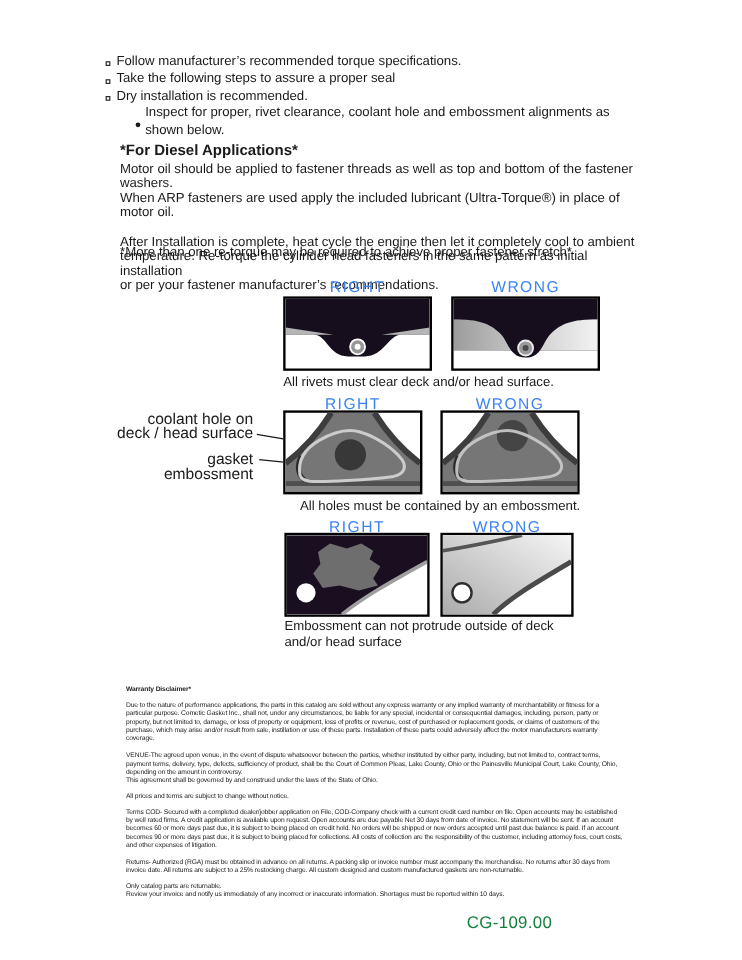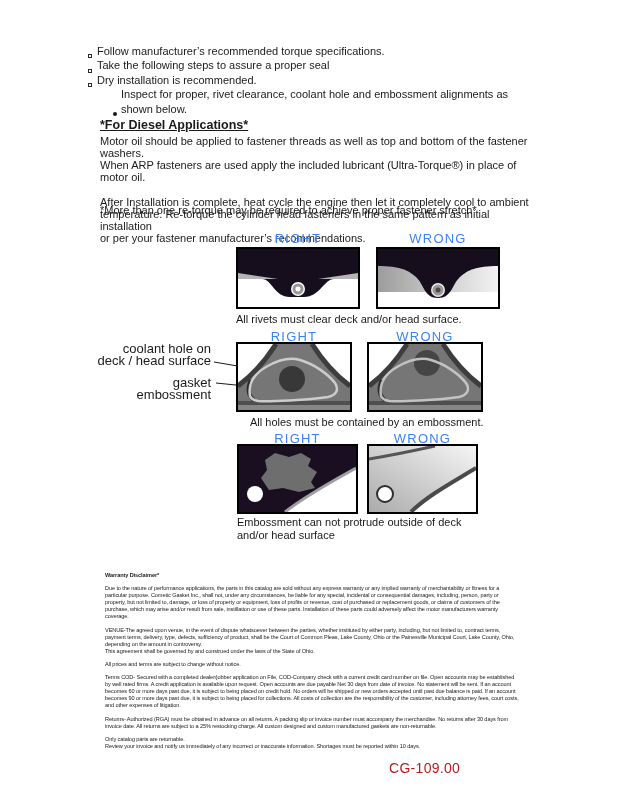--- a/index.html
+++ b/index.html
@@ -7,50 +7,50 @@
   .page {
     position:relative; width:618px; height:800px; background:#ffffff;
     color:#1a1a1a; font-family:"Liberation Sans", sans-serif; overflow:hidden;
   }
   .title {
     position:absolute; left:100px; top:25px;
     font-size:13.5px; font-weight:bold; letter-spacing:0.2px;
     text-decoration:underline; text-underline-offset:2px; text-decoration-thickness:1.5px;
   }
   .tips { position:absolute; left:88px; top:44px; font-size:11px; line-height:14.4px; width:440px; }
-  .tip-row { display:flex; align-items:flex-end; }
+  .tip-row { display:flex; align-items:center; }
   .tip-row.sub { margin-left:25px; }
   .marker-square {
     width:4px; height:4px; border:1px solid #2a2a2a; background:#fff;
     margin:4.5px 5px 0 0; flex:0 0 auto;
   }
   .marker-dot {
     width:4px; height:4px; border-radius:50%; background:#1a1a1a;
     margin:4.5px 4px 0 0; flex:0 0 auto;
   }
-  .diesel-heading { position:absolute; left:100px; top:118px; font-size:12.5px; font-weight:bold;text-decoration:underline; }
+  .diesel-heading { position:absolute; left:100px; top:118px; font-size:12.5px; font-weight:bold; }
   .body-par { position:absolute; left:100px; width:440px; font-size:11px; line-height:12px; white-space:pre-line; }
   .p1 { top:135px; }
   .p2 { top:158px;margin-top:38px; }
   .p3 { top:204px; }
 
   .rw-label { position:absolute; font-size:13px; letter-spacing:1.2px; text-align:center; color:#3b82f6; }
   .diag { position:absolute; border:2px solid #000; background:#fff; }
   .diag svg { display:block; }
   .fig-caption { position:absolute; font-size:11px; line-height:13px; white-space:pre-line; }
 
   .ann { position:absolute; left:97px; width:114px; text-align:right; font-size:13px; line-height:11.5px; white-space:pre-line; }
   .ann1 { top:343px; }
   .ann2 { top:377px; }
   .leader-lines { position:absolute; left:210px; top:353px; }
 
   .legal { position:absolute; left:105px; top:572px; width:414px; font-size:5.6px; line-height:7.1px; letter-spacing:-0.1px; color:#222; }
   .legal .lg-head { font-weight:bold; margin-bottom:6px; }
   .legal p { margin-bottom:6px; white-space:pre-line; }
-  .footer-num { position:absolute; left:389px; top:760px; font-size:14px; letter-spacing:0.3px; color:#b91c1c; }
+  .footer-num { position:absolute; left:389px; top:760px; font-size:14px; letter-spacing:0.3px; color:#15803d; }
 </style>
 </head>
 <body>
 
 <div class="page">
 
 
   <div class="tips">
     <div class="tip-row">
       <span class="marker-square"></span>

